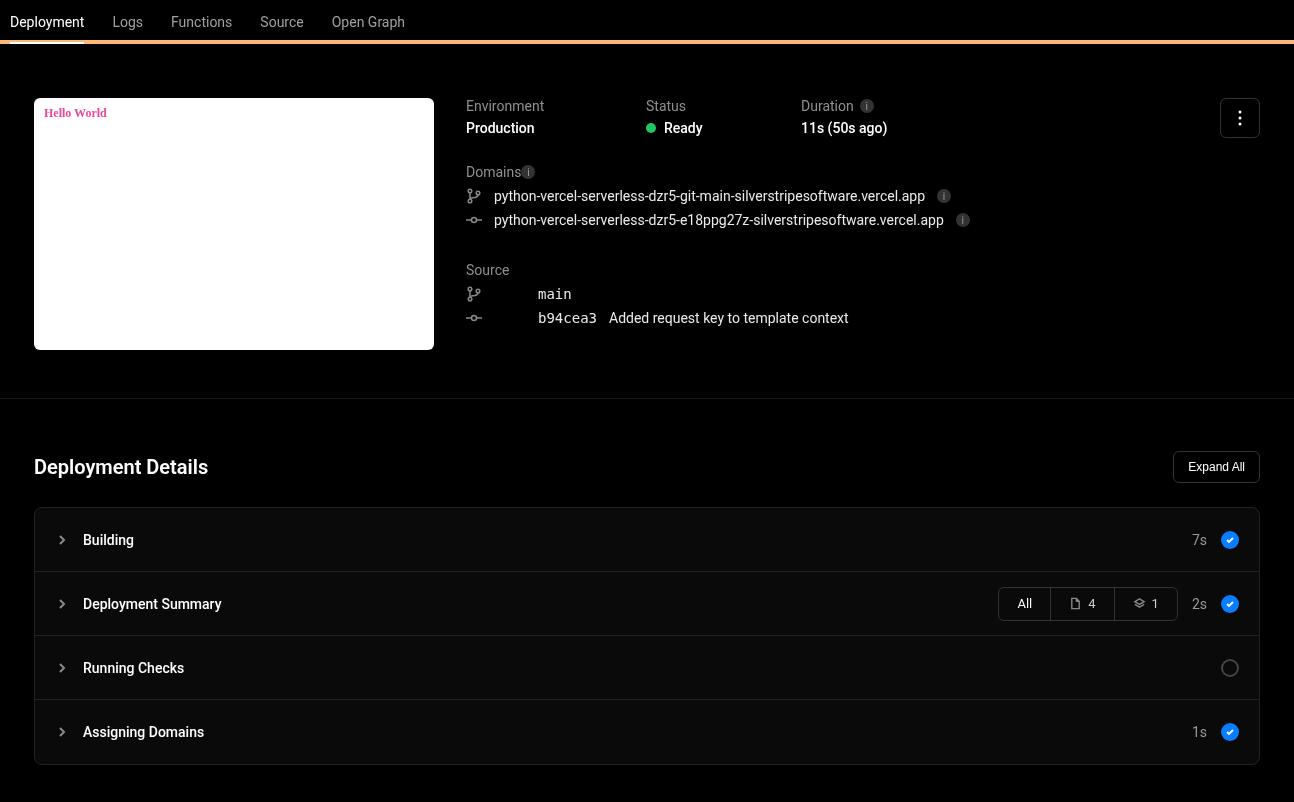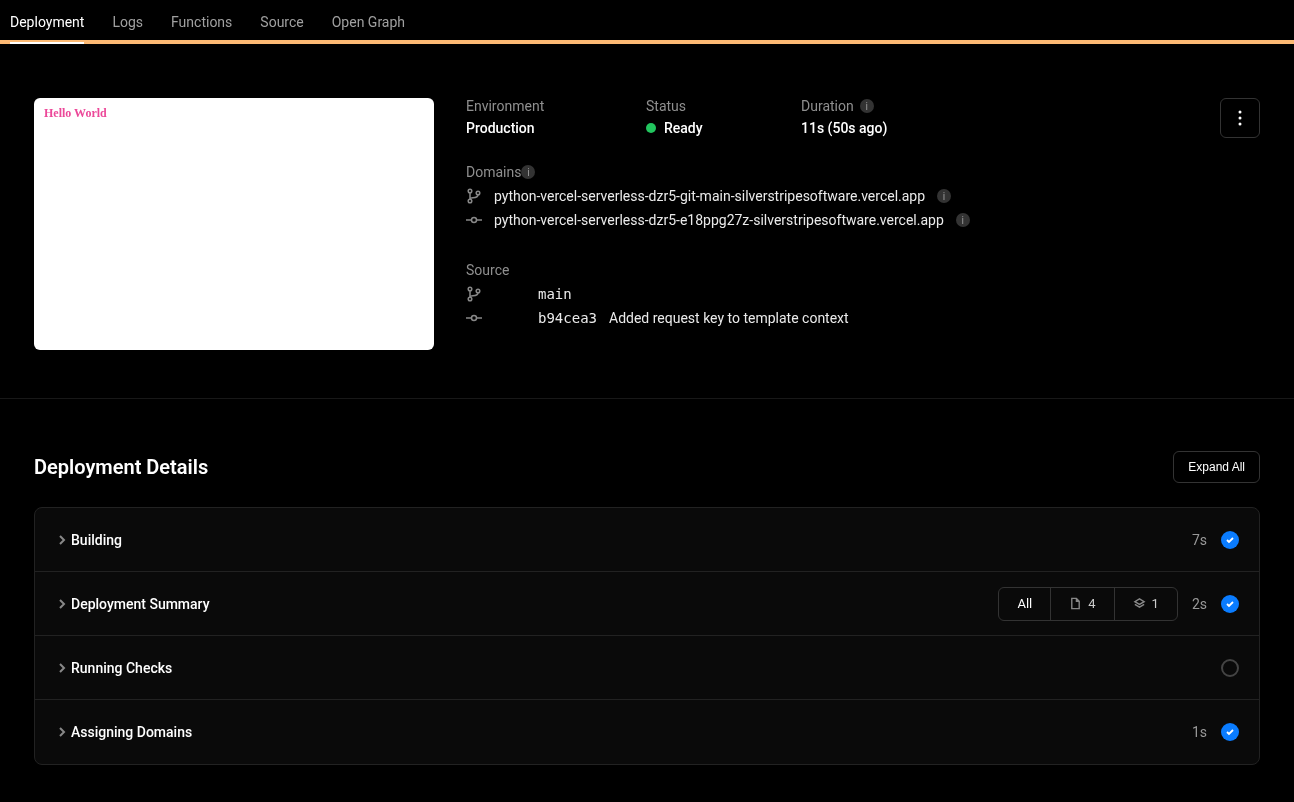--- a/index.html
+++ b/index.html
@@ -192,21 +192,21 @@
     align-items: center;
     padding: 0 20px;
     height: 64px;
     border-bottom: 1px solid #222;
     cursor: pointer;
   }
   .step-row:last-child { border-bottom: none; }
   .step-left {
     display: flex;
     align-items: center;
-    gap: 2px;
+    gap: 14px;
   }
   .step-title {
     font-weight: 500;
   }
   .step-right {
     margin-left: auto;
     display: flex;
     align-items: center;
     gap: 14px;
     color: #999;

